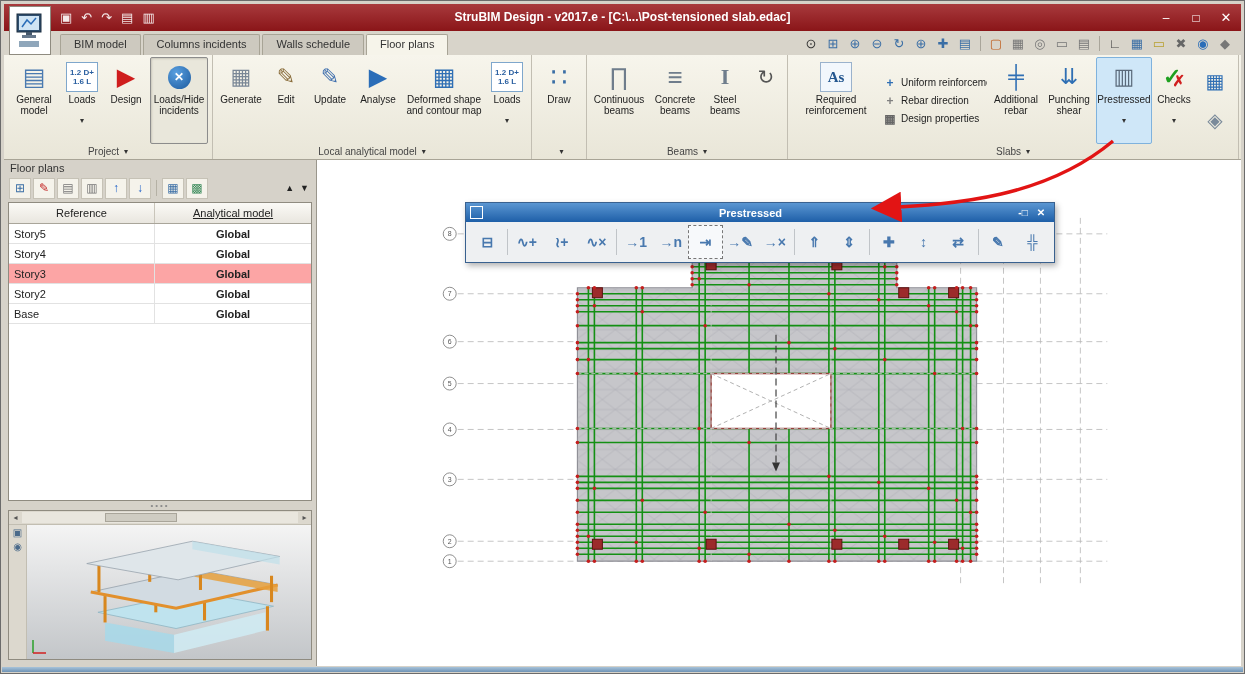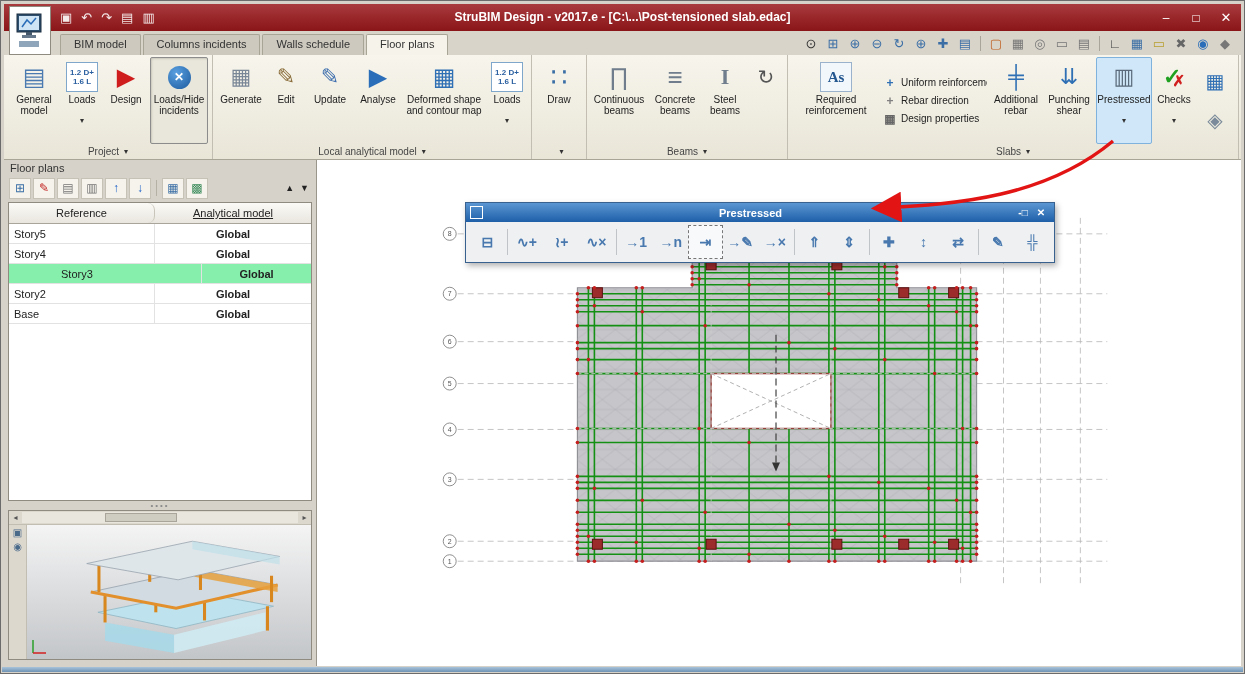--- a/index.html
+++ b/index.html
@@ -55,24 +55,24 @@
   .sidebar{width:312px;flex:none;display:flex;flex-direction:column;}
   .sb-title{height:16px;line-height:16px;padding-left:6px;color:#333;}
   .sb-toolbar{height:24px;display:flex;align-items:center;gap:2px;padding:0 5px;}
   .tbicon{width:20px;height:19px;display:flex;align-items:center;justify-content:center;font-size:12px;border:1px solid #c6c2b6;background:#f5f3eb;}
   .tbsep{width:1px;height:16px;background:#b5b1a5;margin:0 3px;}
   .sb-nav{margin-left:auto;display:flex;gap:6px;padding-right:2px;}
   .navicon{font-size:9px;color:#222;}
   .sb-table{flex:1;margin:2px 4px 0;background:#fff;border:1px solid #8f8b80;display:flex;flex-direction:column;overflow:hidden;}
   .thead{height:20px;display:flex;border-bottom:1px solid #a9a59a;background:linear-gradient(#fbfaf6,#e9e6df);}
   .th{display:flex;align-items:center;justify-content:center;border-right:1px solid #c9c5ba;box-sizing:border-box;}
-  .th:first-child{width:146px;flex:none;border-radius:7px;}
+  .th:first-child{width:146px;flex:none;}
   .th:last-child{flex:1;border-right:none;text-decoration:underline;}
   .trow{height:19px;display:flex;border-bottom:1px solid #e2e2e2;}
-  .trow.sel{background:#86efac;padding-left:47px;}
+  .trow.sel{background:#fca5a5;}
   .td{display:flex;align-items:center;box-sizing:border-box;}
   .td.ref{width:146px;flex:none;padding-left:5px;border-right:1px solid #e2e2e2;}
   .td.mod{flex:1;justify-content:center;font-weight:bold;}
   .sb-split{height:9px;display:flex;align-items:center;justify-content:center;}
   .sb-split::before{content:"••••";color:#8a8a8a;font-size:8px;letter-spacing:2px;}
   .sb-preview{height:148px;margin:0 4px 6px;border:1px solid #8f8b80;background:#e4e2da;display:flex;flex-direction:column;overflow:hidden;}
   .pv-hscroll{height:13px;background:#dcd8ce;display:flex;align-items:center;border-bottom:1px solid #c2beb2;}
   .pv-arr{width:13px;text-align:center;font-size:8px;color:#555;}
   .pv-track{flex:1;height:11px;position:relative;background:#e9e6de;}
   .pv-thumb{position:absolute;left:30%;width:70px;top:1px;bottom:1px;background:#cfccc2;border:1px solid #a9a59a;}

